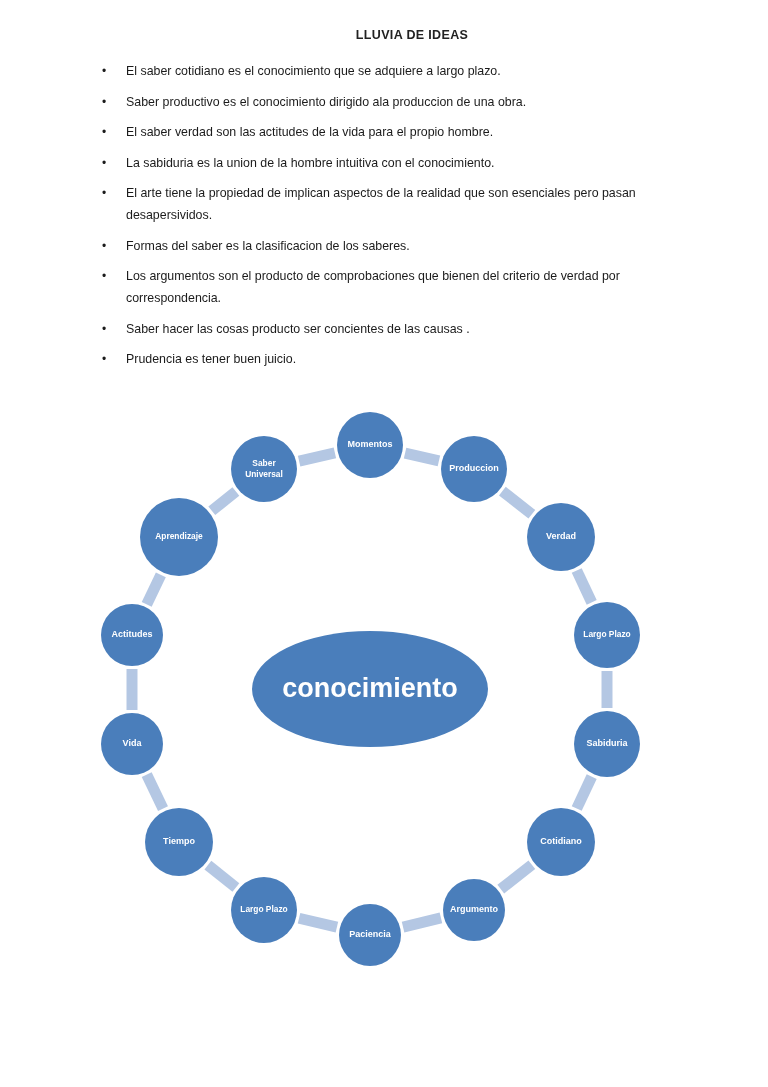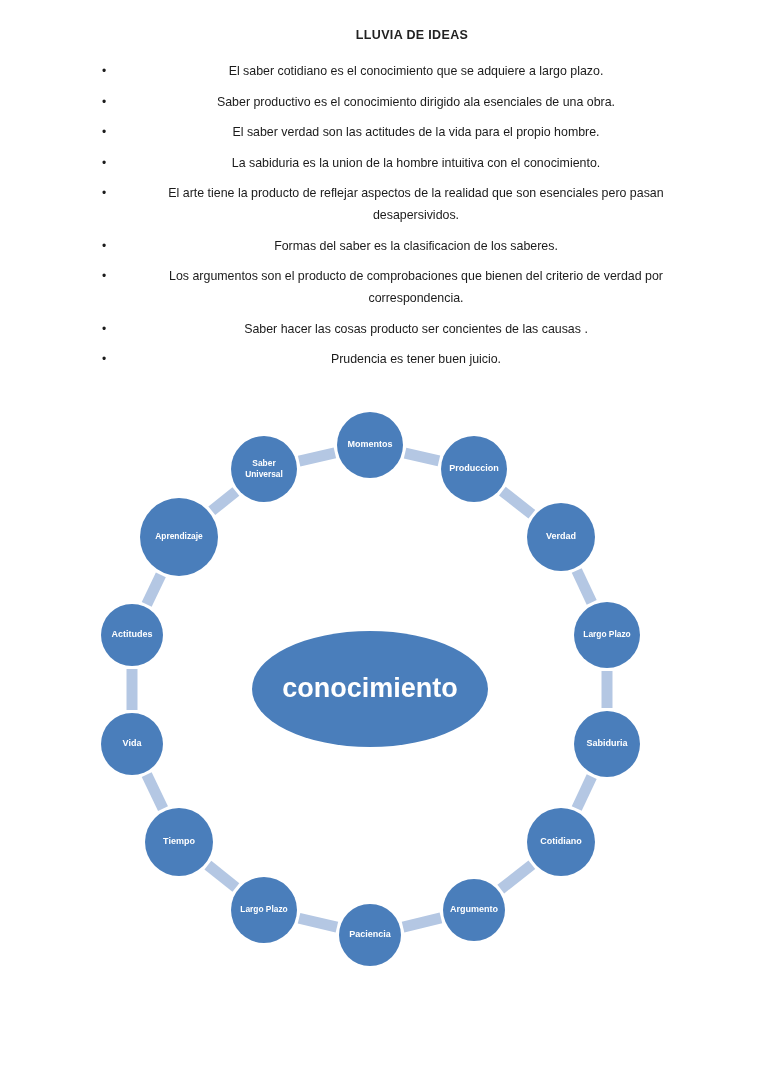--- a/index.html
+++ b/index.html
@@ -54,21 +54,20 @@
   .idea-item .bullet {
     position: absolute;
     left: 6px;
     top: 0;
     font-size: 12px;
     line-height: 22px;
     color: #1b1b1b;
   }
   .idea-item .idea-text {
     display: block;
-    text-align: center;
   }
 
   
   .diagram {
     position: absolute;
     left: 78px;
     top: 400px;
     width: 612px;
     height: 580px;
     font-weight: bold;
@@ -94,33 +93,33 @@
 
 <h1 class="doc-title">LLUVIA DE IDEAS</h1>
 
 <ul class="idea-list">
     <li class="idea-item">
       <span class="bullet">•</span>
       <span class="idea-text">El saber cotidiano es el conocimiento  que se adquiere a largo plazo.</span>
     </li>
     <li class="idea-item">
       <span class="bullet">•</span>
-      <span class="idea-text">Saber productivo es el conocimiento  dirigido ala esenciales de una obra.</span>
+      <span class="idea-text">Saber productivo es el conocimiento  dirigido ala produccion de una obra.</span>
     </li>
     <li class="idea-item">
       <span class="bullet">•</span>
       <span class="idea-text">El saber verdad son las actitudes de la vida para el propio hombre.</span>
     </li>
     <li class="idea-item">
       <span class="bullet">•</span>
       <span class="idea-text">La sabiduria es la union de la hombre intuitiva con el conocimiento.</span>
     </li>
     <li class="idea-item">
       <span class="bullet">•</span>
-      <span class="idea-text">El arte tiene la producto de reflejar aspectos de la realidad que son esenciales pero pasan desapersividos.</span>
+      <span class="idea-text">El arte tiene la propiedad de implican aspectos de la realidad que son esenciales pero pasan desapersividos.</span>
     </li>
     <li class="idea-item">
       <span class="bullet">•</span>
       <span class="idea-text">Formas del saber es la clasificacion de los saberes.</span>
     </li>
     <li class="idea-item">
       <span class="bullet">•</span>
       <span class="idea-text">Los argumentos son el producto  de comprobaciones que bienen del criterio de verdad por correspondencia.</span>
     </li>
     <li class="idea-item">

